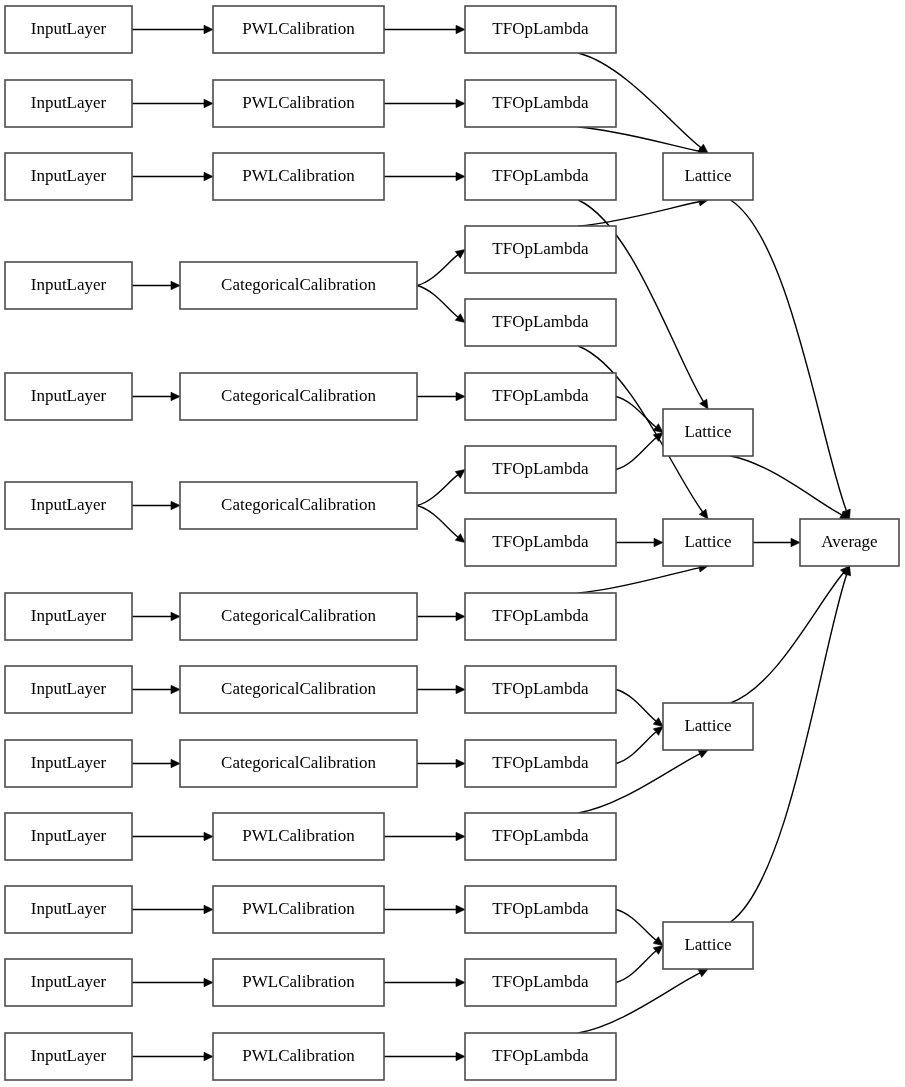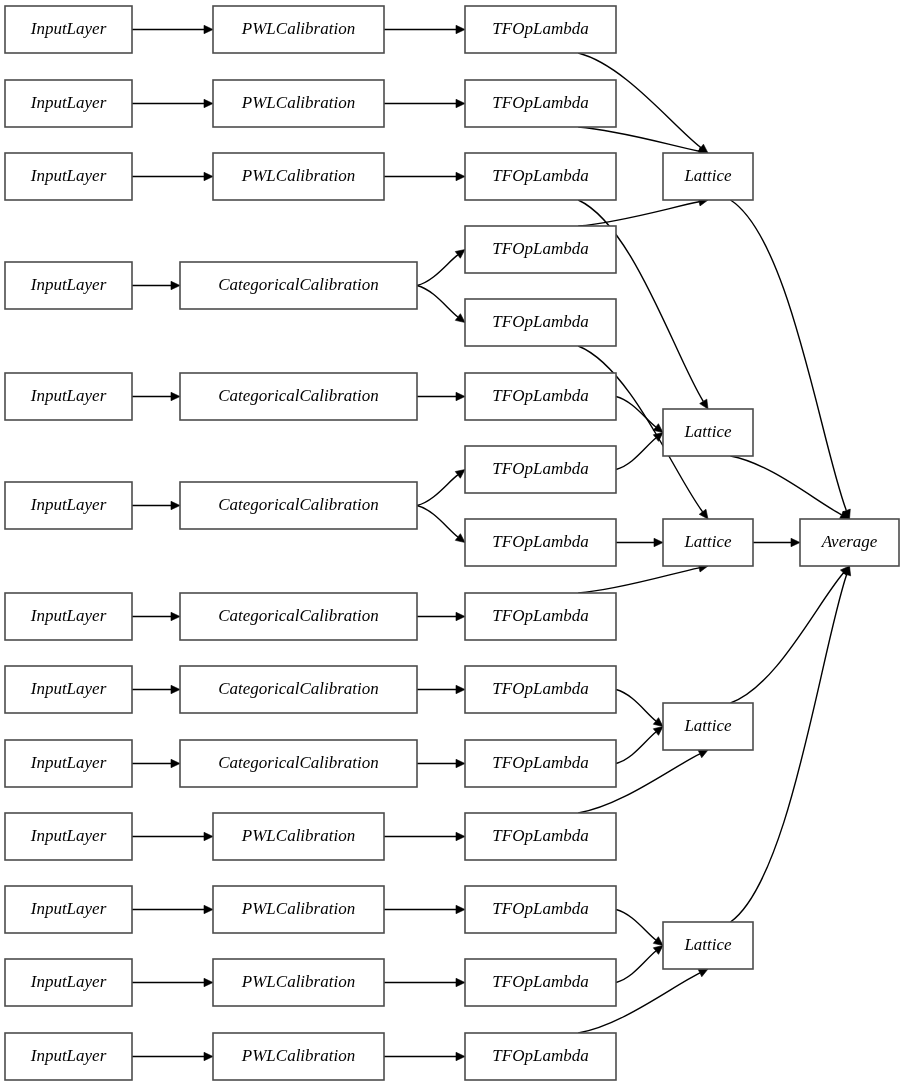--- a/index.html
+++ b/index.html
@@ -7,21 +7,20 @@
     padding: 0;
     background: #ffffff;
   }
   #graph-root {
     position: relative;
     width: 905px;
     height: 1087px;
     background: #ffffff;
     font-family: "Liberation Serif", "DejaVu Serif", serif;
     overflow: hidden;
-    font-style: italic;
   }
   #graph-svg {
     position: absolute;
     top: 0;
     left: 0;
     width: 905px;
     height: 1087px;
     display: block;
   }
   .node-rect {

